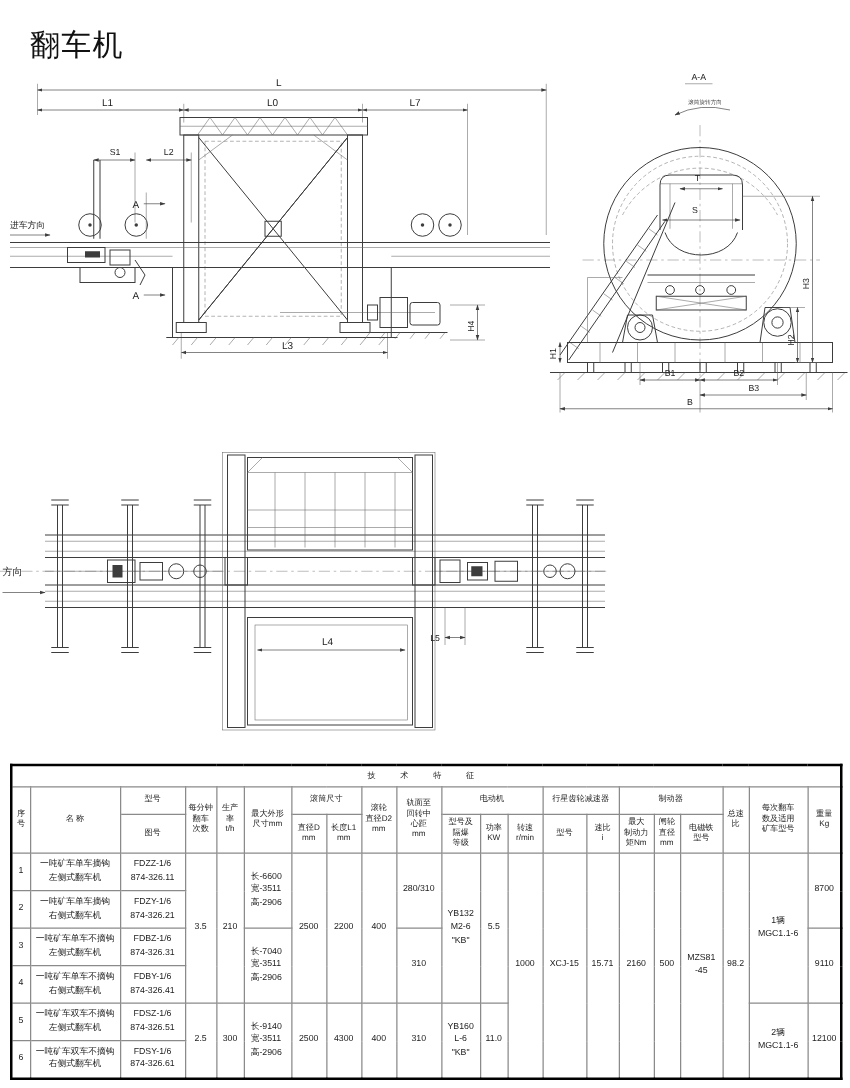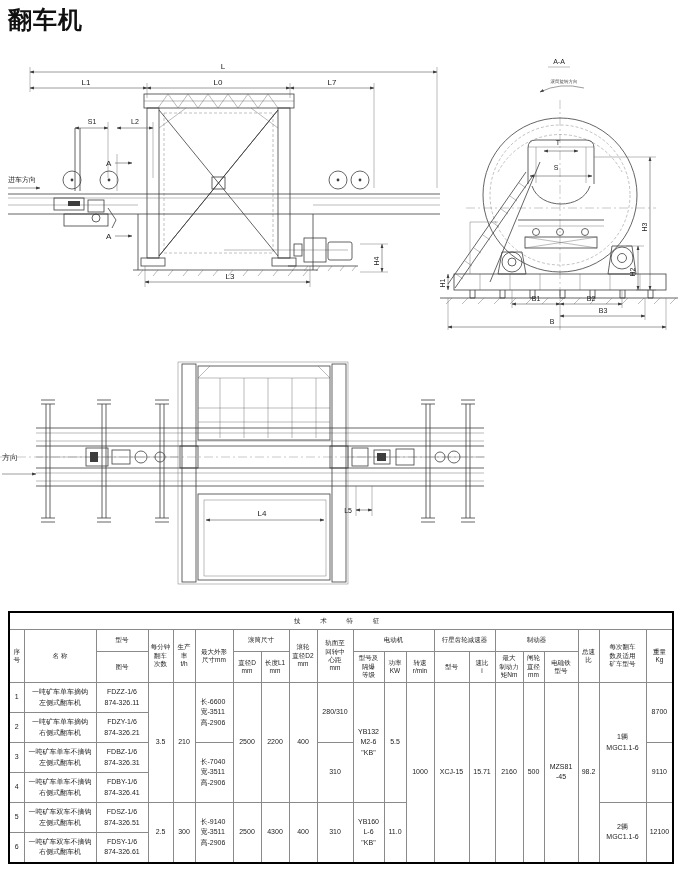--- a/index.html
+++ b/index.html
@@ -1,17 +1,17 @@
 <!DOCTYPE html>
 <html><head>
 <meta charset="utf-8">
 <style>
   html,body{margin:0;padding:0;background:#fff;}
   body{width:680px;height:870px;position:relative;font-family:"Liberation Sans",sans-serif;overflow:hidden;}
-  .page-title{position:absolute;left:8px;top:4px;font-size:24px;font-weight:bold;color:#111;letter-spacing:1px;margin:0;}
+  .page-title{position:absolute;left:8px;top:4px;font-size:24px;font-weight:normal;color:#111;letter-spacing:1px;margin:16px;}
   svg{position:absolute;overflow:visible;}
   #front-view{left:8px;top:58px;}
   #section-view{left:440px;top:52px;}
   #plan-view{left:0px;top:348px;}
   .ln{stroke:#3d3d3d;stroke-width:.8;fill:none;}
   .thin{stroke:#6a6a6a;stroke-width:.45;fill:none;}
   .cl{stroke:#888;stroke-width:.45;fill:none;stroke-dasharray:9 3 2 3;}
   .dsh{stroke:#777;stroke-width:.45;fill:none;stroke-dasharray:3 2;}
   .dim{stroke:#4a4a4a;stroke-width:.55;fill:none;}
   .fil{fill:#3d3d3d;stroke:none;}

